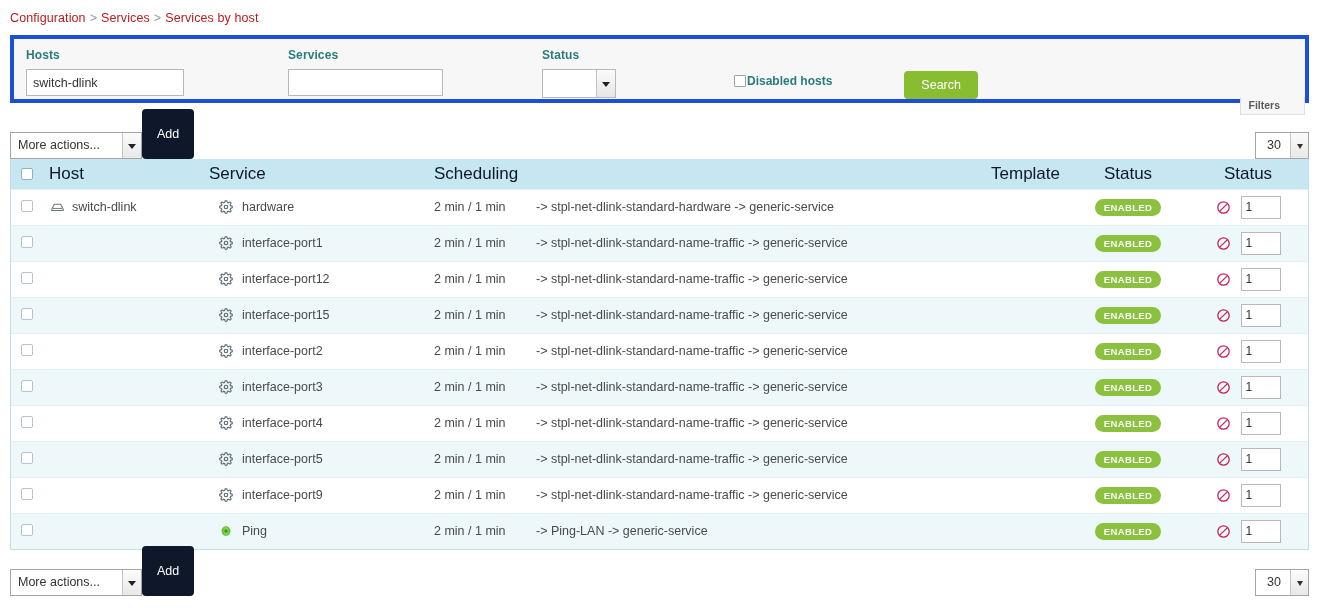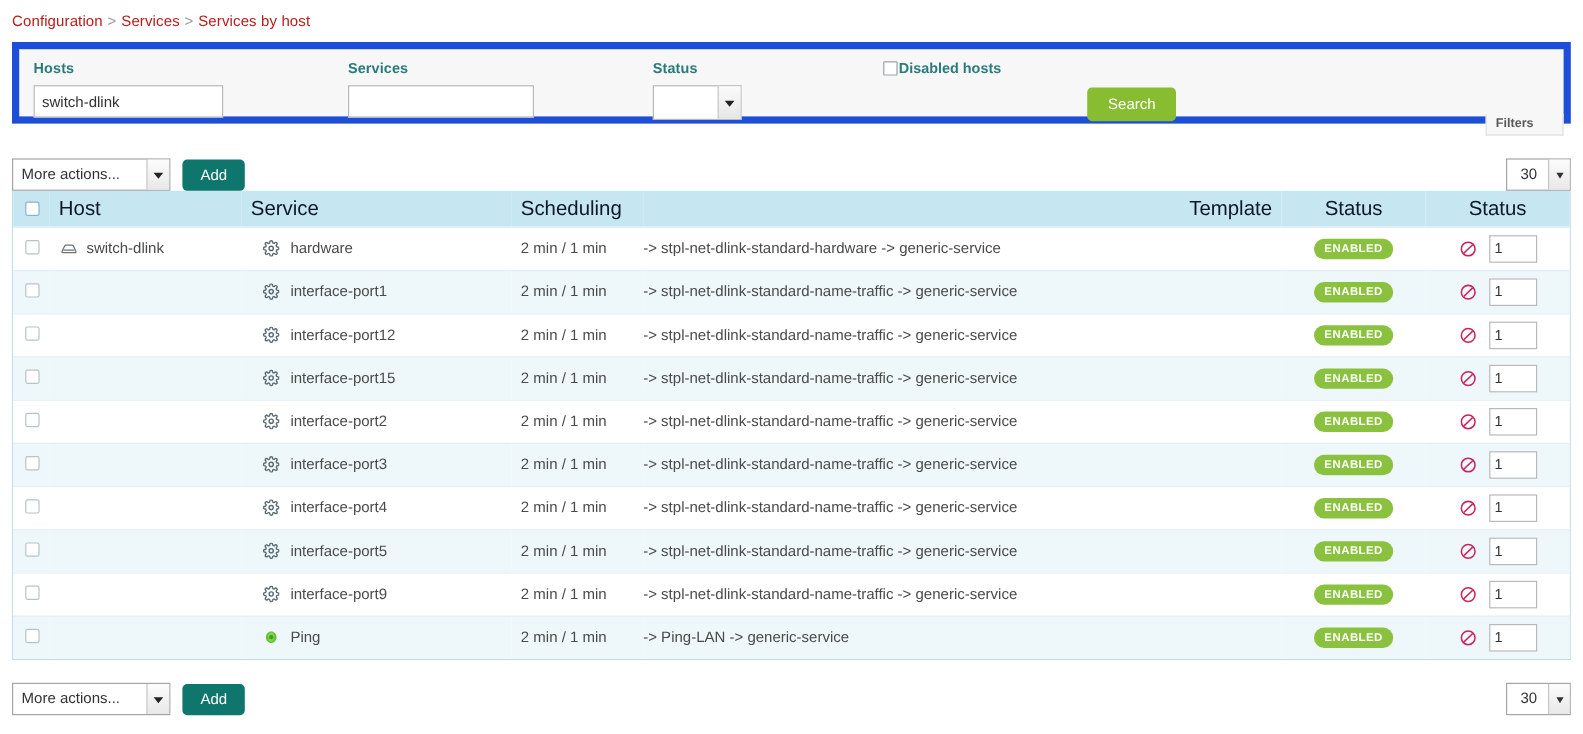--- a/index.html
+++ b/index.html
@@ -19,21 +19,21 @@
     letter-spacing: .1px;
   }
   .breadcrumb .crumb { color: #b91c1c; }
   .breadcrumb .sep { color: #9a9a9a; padding: 0 4px; }
 
   
   .filter-panel {
     position: relative;
     margin: 0 10px;
     background: #f7f7f7;
-    border: 6px solid #1d4ed8;
+    border: 4px solid #1d4ed8;
     height: 68px;
     display: flex;
     align-items: flex-start;
     padding: 9px 0 0 0;
   }
   .fgroup { position: relative; padding-left: 12px; }
   .fgroup.hosts     { width: 262px; }
   .fgroup.services  { width: 254px; }
   .fgroup.templates { width: 394px; }
   .fgroup.status    { width: 128px; }
@@ -89,20 +89,21 @@
     left: 50%; top: 50%;
     margin-left: -4px; margin-top: -2px;
     border-left: 4px solid transparent;
     border-right: 4px solid transparent;
     border-top: 5px solid #222;
   }
 
   .disabled-wrap {
     display: flex;
     align-items: center;
+    margin-top: 26px;
     margin-left: 76px;
   }
   .cbox {
     width: 12px; height: 12px;
     border: 1px solid #9aa3a3;
     background: #fff;
     border-radius: 1px;
     display: inline-block;
   }
   .disabled-label {
@@ -170,28 +171,27 @@
   .mactions .arrowbox::after {
     content: "";
     position: absolute;
     left: 50%; top: 50%;
     margin-left: -4px; margin-top: -2px;
     border-left: 4px solid transparent;
     border-right: 4px solid transparent;
     border-top: 5px solid #222;
   }
   .add-btn {
-    margin-left: 10px;
-    background: #0f766e;
+    background: #0f172a;
     border: none;
     border-radius: 4px;
     color: #fff;
     font-size: 12.5px;
     font-family: "Liberation Sans", sans-serif;
-    padding: 6px 15px;
+    padding: 18px 15px;
     cursor: pointer;
   }
   .pagesel {
     position: absolute;
     right: 0;
     display: inline-flex;
     align-items: stretch;
     height: 27px;
     border: 1px solid #a5a5a5;
     background: #fff;

